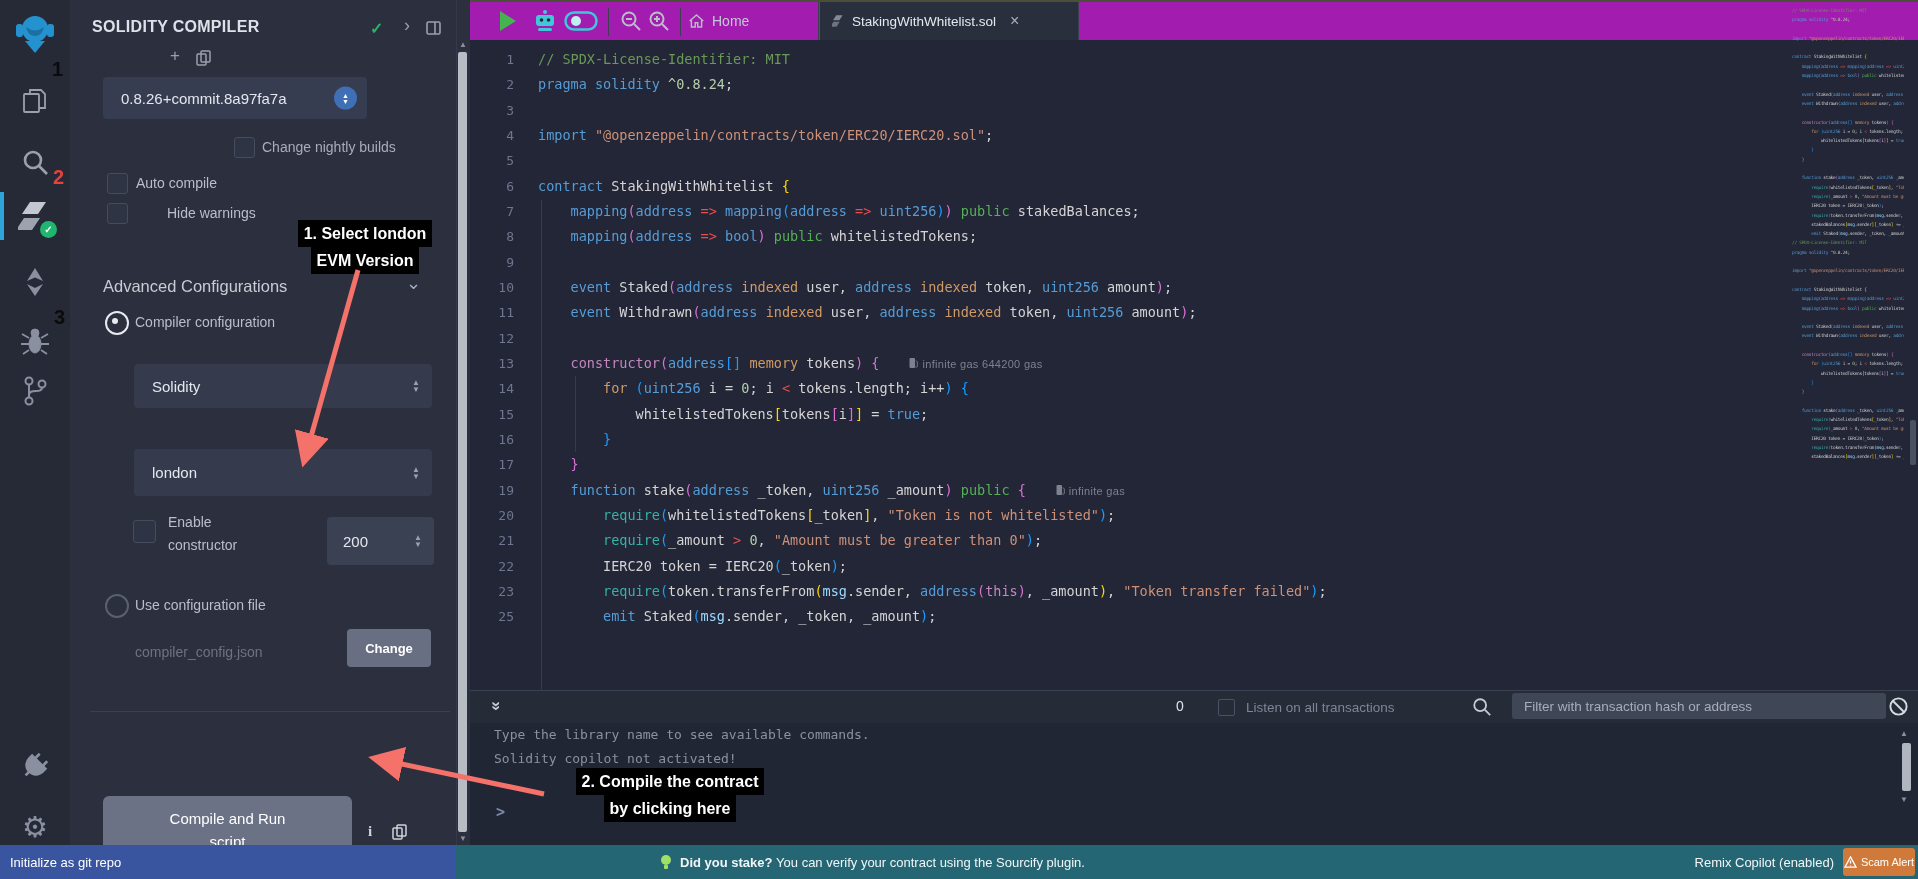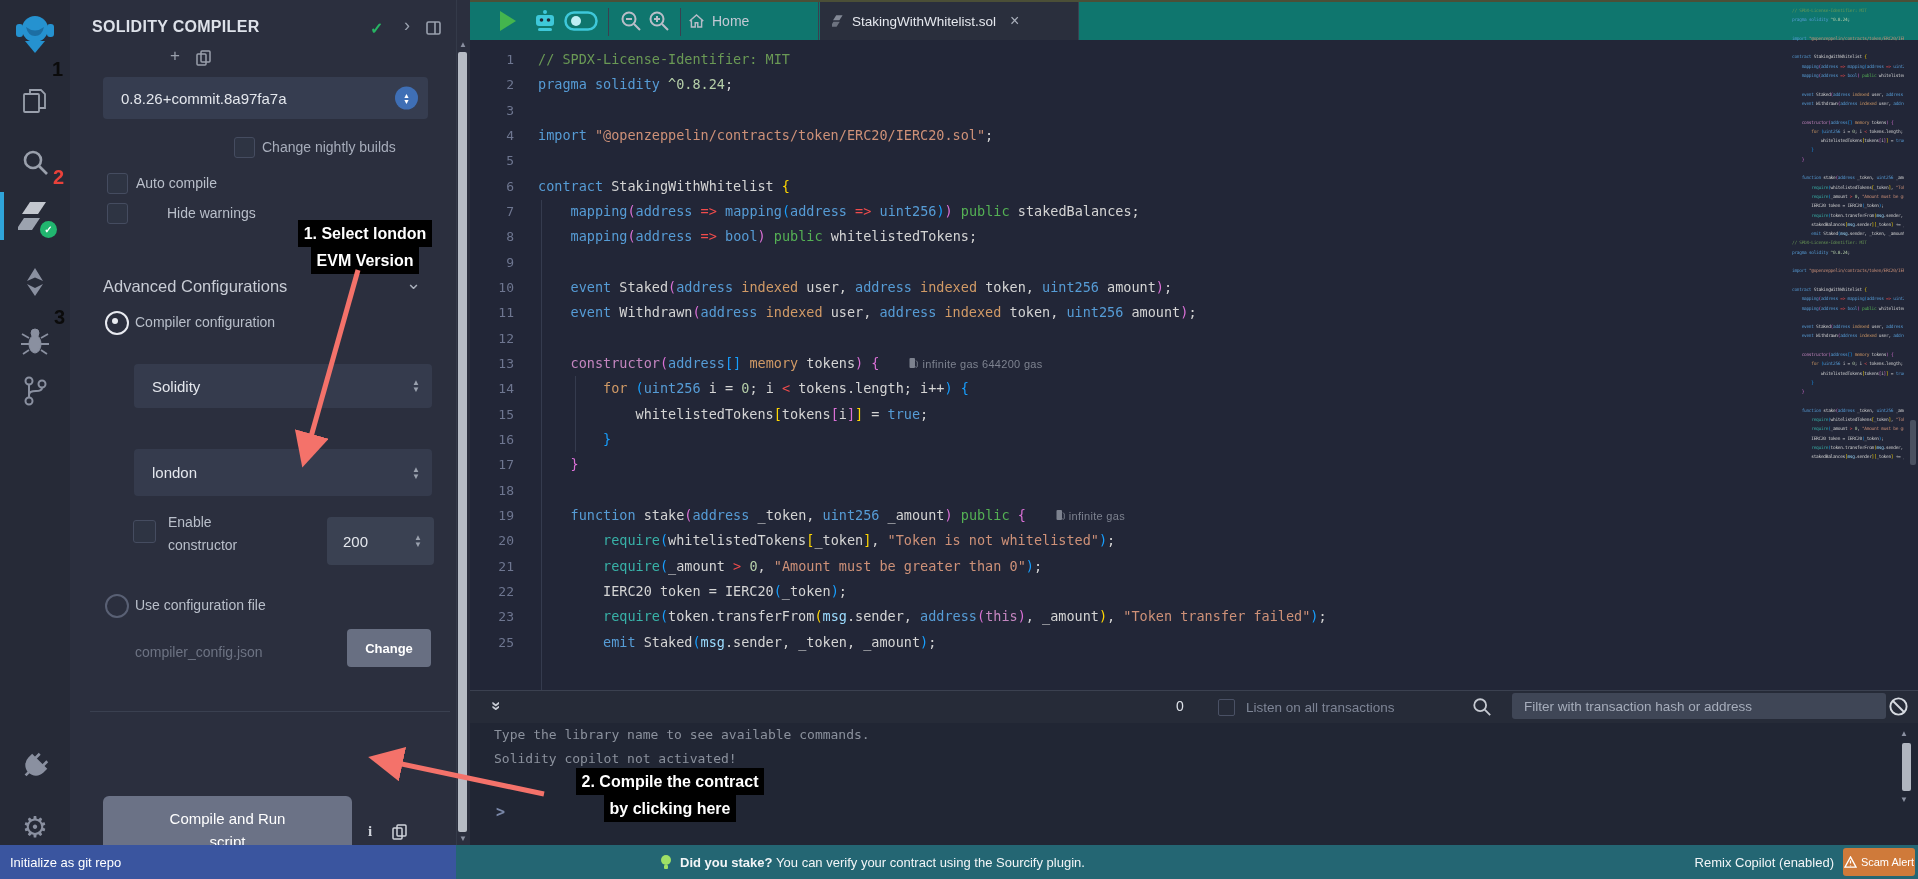--- a/index.html
+++ b/index.html
@@ -43,21 +43,21 @@
   #runscript-btn{left:103px;top:796px;width:249px;height:82px;background:#6b7286;border-radius:6px;color:#fff;font-size:15px;
                  display:flex;flex-direction:column;align-items:center;padding-top:14px;cursor:pointer;}
   
   #panel-sb{left:456px;top:0px;width:14px;height:845px;background:#2b2f3e;border-left:1px solid #343a49;}
   #panel-sb-thumb{left:458px;top:52px;width:9px;height:780px;background:#b7bcc5;border-radius:2px;}
   .sb-arrow{position:absolute;font-size:8px;color:#8a90a0;left:459px;}
 
   
   #editorwrap{left:470px;top:0;width:1448px;height:690px;background:#222637;overflow:hidden;}
   #olive-line{left:0;top:0;width:1448px;height:2px;background:#4b4f37;}
-  #tabbar{left:0;top:2px;width:1448px;height:38px;background:#0f766e;}
+  #tabbar{left:0;top:2px;width:1448px;height:38px;background:#a21caf;}
   .tb-ico{position:absolute;cursor:pointer;}
   .vdiv{position:absolute;top:6px;width:1px;height:28px;background:#3a4050;}
   #tab-active{left:350px;top:0px;width:258px;height:38px;background:#2a2f3d;display:flex;align-items:center;cursor:pointer;}
   #tab-active .t-label{font-size:13.5px;color:#e6e9ef;margin-left:8px;}
   #tab-close{margin-left:14px;color:#aab0bc;font-size:16px;cursor:pointer;}
   #home-tab{left:218px;top:0;height:38px;display:flex;align-items:center;cursor:pointer;color:#c3c9d4;font-size:14px;}
 
   #code-area{left:0;top:40px;width:1448px;height:650px;overflow:hidden;}
   #code-lines{position:absolute;left:0;top:7px;width:1448px;font-family:"DejaVu Sans Mono",monospace;font-size:13.5px;}
   .cl{position:relative;height:25.33px;line-height:25.33px;white-space:pre;}
@@ -182,21 +182,21 @@
 
     <div class="abs small-caps" style="left:35px;top:53px;">COMPILER</div>
     <div class="abs" style="left:100px;top:46px;font-size:17px;color:#9aa0ac;cursor:pointer;">+</div>
     <div class="abs" style="left:126px;top:50px;cursor:pointer;">
       <svg width="15" height="16" viewBox="0 0 15 16" fill="none" stroke="#9aa0ac" stroke-width="1.5">
         <rect x="1" y="4" width="9" height="11" rx="1"></rect>
           <rect x="5" y="1" width="9" height="11" rx="1"></rect>
       </svg>
     </div>
 
-    <div class="sel abs" style="left:33px;top:77px;width:325px;height:42px;">
+    <div class="sel abs" style="left:33px;top:77px;width:264px;height:42px;">
       <span class="txt">0.8.26+commit.8a97fa7a</span>
       <span id="ver-circle">
           <span>▲</span>
           <span>▼</span>
         </span>
     </div>
 
     <div class="cb" style="left:164px;top:137px;"></div>
     <div class="cb-label" style="left:192px;top:139px;color:#a7adbb;">Change nightly builds</div>
 
@@ -340,21 +340,20 @@
           <div class="cl"><span class="ln">11</span><span class="ct"><span class="tk-pl">    </span><span class="tk-kw">event</span><span class="tk-pl"> Withdrawn</span><span class="tk-b1">(</span><span class="tk-kw">address</span><span class="tk-pl"> </span><span class="tk-or">indexed</span><span class="tk-pl"> user, </span><span class="tk-kw">address</span><span class="tk-pl"> </span><span class="tk-or">indexed</span><span class="tk-pl"> token, </span><span class="tk-kw">uint256</span><span class="tk-pl"> amount</span><span class="tk-b1">)</span><span class="tk-pl">;</span></span></div>
           <div class="cl"><span class="ln">12</span><span class="ct"></span></div>
           <div class="cl"><span class="ln">13</span><span class="ct"><span class="tk-pl">    </span><span class="tk-pk">constructor</span><span class="tk-b1">(</span><span class="tk-kw">address</span><span class="tk-b2">[]</span><span class="tk-pl"> </span><span class="tk-or">memory</span><span class="tk-pl"> tokens</span><span class="tk-b1">)</span><span class="tk-pl"> </span><span class="tk-b1">{</span></span><span class="gas"><svg width="9" height="12" viewBox="0 0 9 12">
                 <rect x="0.5" y="1" width="5.5" height="10" rx="1" fill="#7d828f"></rect>
                 <path d="M7 3.5 L8.3 5 V9.5 A1.1 1.1 0 0 1 6.2 9.5" stroke="#7d828f" fill="none" stroke-width="0.9"></path>
               </svg><span>infinite gas 644200 gas</span></span></div>
           <div class="cl"><span class="ln">14</span><span class="ct"><span class="tk-pl">        </span><span class="tk-or">for</span><span class="tk-pl"> </span><span class="tk-b2">(</span><span class="tk-kw">uint256</span><span class="tk-pl"> i = </span><span class="tk-nu">0</span><span class="tk-pl">; i </span><span class="tk-er">&lt;</span><span class="tk-pl"> tokens.length; i++</span><span class="tk-b2">)</span><span class="tk-pl"> </span><span class="tk-b2">{</span></span></div>
           <div class="cl"><span class="ln">15</span><span class="ct"><span class="tk-pl">            whitelistedTokens</span><span class="tk-b0">[</span><span class="tk-pl">tokens</span><span class="tk-b1">[</span><span class="tk-pl">i</span><span class="tk-b1">]</span><span class="tk-b0">]</span><span class="tk-pl"> = </span><span class="tk-kw">true</span><span class="tk-pl">;</span></span></div>
           <div class="cl"><span class="ln">16</span><span class="ct"><span class="tk-pl">        </span><span class="tk-b2">}</span></span></div>
           <div class="cl"><span class="ln">17</span><span class="ct"><span class="tk-pl">    </span><span class="tk-b1">}</span></span></div>
-          <div class="cl"><span class="ln">18</span><span class="ct"></span></div>
           <div class="cl"><span class="ln">19</span><span class="ct"><span class="tk-pl">    </span><span class="tk-kw">function</span><span class="tk-pl"> stake</span><span class="tk-b1">(</span><span class="tk-kw">address</span><span class="tk-pl"> _token, </span><span class="tk-kw">uint256</span><span class="tk-pl"> _amount</span><span class="tk-b1">)</span><span class="tk-pl"> </span><span class="tk-gn">public</span><span class="tk-pl"> </span><span class="tk-b1">{</span></span><span class="gas"><svg width="9" height="12" viewBox="0 0 9 12">
                 <rect x="0.5" y="1" width="5.5" height="10" rx="1" fill="#7d828f"></rect>
                 <path d="M7 3.5 L8.3 5 V9.5 A1.1 1.1 0 0 1 6.2 9.5" stroke="#7d828f" fill="none" stroke-width="0.9"></path>
               </svg><span>infinite gas</span></span></div>
           <div class="cl"><span class="ln">20</span><span class="ct"><span class="tk-pl">        </span><span class="tk-tl">require</span><span class="tk-b2">(</span><span class="tk-pl">whitelistedTokens</span><span class="tk-b0">[</span><span class="tk-pl">_token</span><span class="tk-b0">]</span><span class="tk-pl">, </span><span class="tk-st">"Token is not whitelisted"</span><span class="tk-b2">)</span><span class="tk-pl">;</span></span></div>
           <div class="cl"><span class="ln">21</span><span class="ct"><span class="tk-pl">        </span><span class="tk-tl">require</span><span class="tk-b2">(</span><span class="tk-pl">_amount </span><span class="tk-er">&gt;</span><span class="tk-pl"> </span><span class="tk-nu">0</span><span class="tk-pl">, </span><span class="tk-st">"Amount must be greater than 0"</span><span class="tk-b2">)</span><span class="tk-pl">;</span></span></div>
           <div class="cl"><span class="ln">22</span><span class="ct"><span class="tk-pl">        IERC20 token = IERC20</span><span class="tk-b2">(</span><span class="tk-pl">_token</span><span class="tk-b2">)</span><span class="tk-pl">;</span></span></div>
           <div class="cl"><span class="ln">23</span><span class="ct"><span class="tk-pl">        </span><span class="tk-tl">require</span><span class="tk-b2">(</span><span class="tk-pl">token.transferFrom</span><span class="tk-b0">(</span><span class="tk-lb">msg</span><span class="tk-pl">.sender, </span><span class="tk-kw">address</span><span class="tk-b1">(</span><span class="tk-pk">this</span><span class="tk-b1">)</span><span class="tk-pl">, _amount</span><span class="tk-b0">)</span><span class="tk-pl">, </span><span class="tk-st">"Token transfer failed"</span><span class="tk-b2">)</span><span class="tk-pl">;</span></span></div>
           <div class="cl"><span class="ln">25</span><span class="ct"><span class="tk-pl">        </span><span class="tk-kw">emit</span><span class="tk-pl"> Staked</span><span class="tk-b2">(</span><span class="tk-lb">msg</span><span class="tk-pl">.sender, _token, _amount</span><span class="tk-b2">)</span><span class="tk-pl">;</span></span></div>
         </div>

